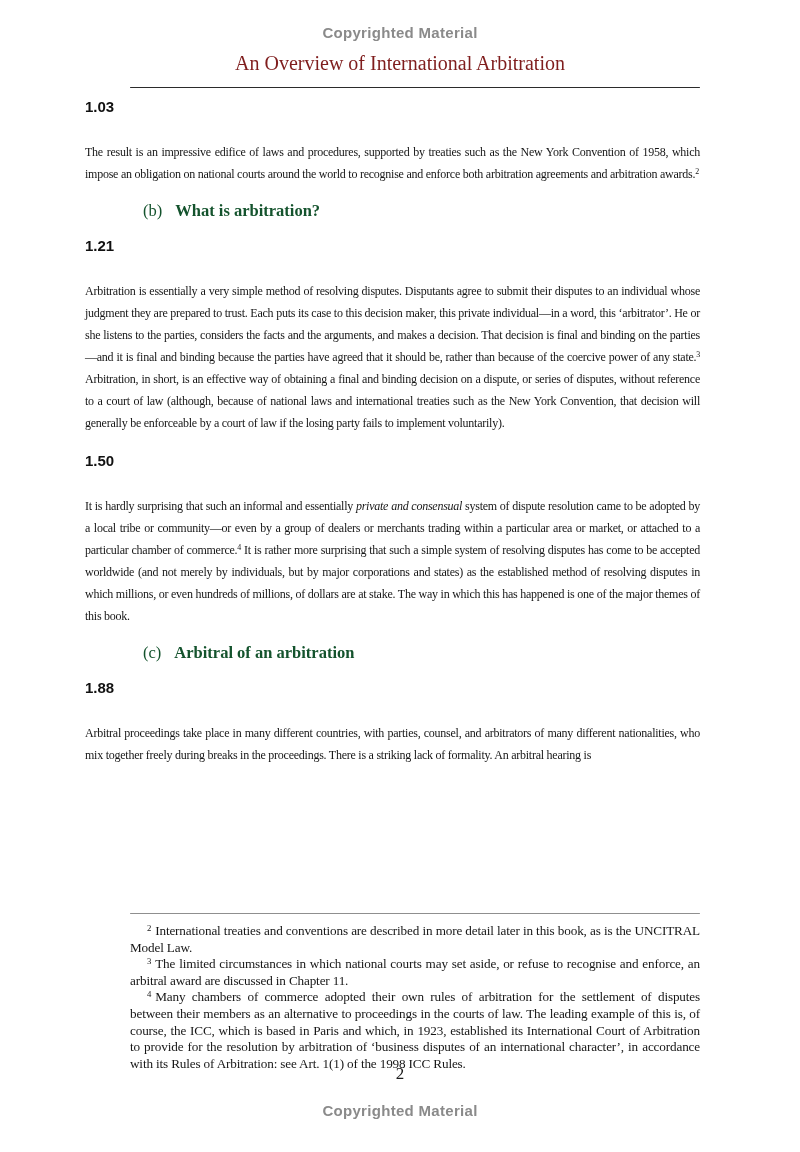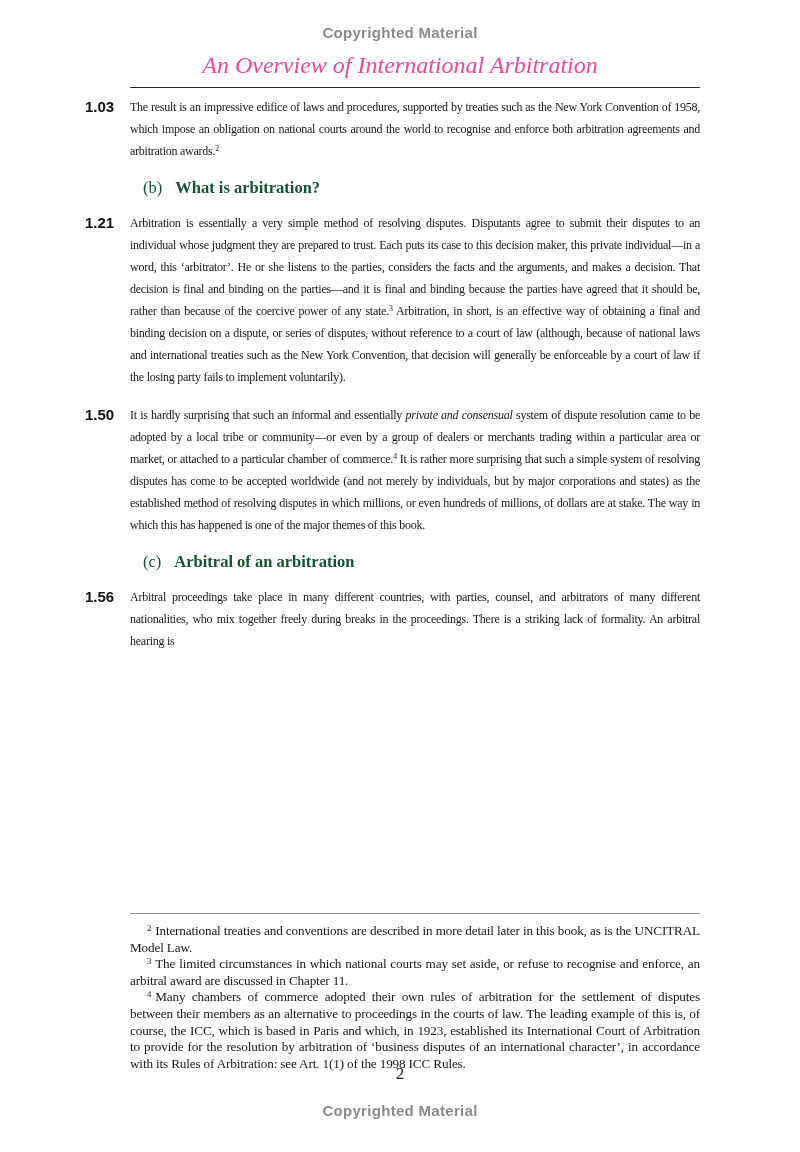--- a/index.html
+++ b/index.html
@@ -23,38 +23,37 @@
     letter-spacing: 0.3px;
     color: #8a8a8a;
   }
   .copyright.top { top: 24px; }
   .copyright.bottom { top: 1102px; }
   .running-head {
     position: absolute;
     top: 52px;
     left: 0; right: 0;
     text-align: center;
-    font-style: italic;
-    font-size: 24px;
-    color: #ec4899;
+    font-size: 20px;
+    color: #7f1d1d;
   }
   .head-rule {
     position: absolute;
     top: 87px;
     left: 130px;
     width: 570px;
     border-top: 1.5px solid #2b2b2b;
   }
   .content {
     position: absolute;
     top: 96px;
     left: 85px;
     width: 615px;
   }
-  .para { display: flex; margin: 0 0 16px 0; }
+  .para { display: flex; margin: 0 0 16px 0; flex-direction: column; }
   .pnum {
     flex: 0 0 45px;
     width: 45px;
     font-family: "Liberation Sans", sans-serif;
     font-weight: 700;
     font-size: 15px;
     color: #111111;
     padding-top: 2px;
   }
   .ptext {
@@ -129,21 +128,21 @@
       <div class="para">
         <div class="pnum">1.21</div>
         <div class="ptext"><span>Arbitration is essentially a very simple method of resolving disputes. Disputants agree to submit their disputes to an individual whose judgment they are prepared to trust. Each puts its case to this decision maker, this private individual—in a word, this ‘arbitrator’. He or she listens to the parties, considers the facts and the arguments, and makes a decision. That decision is final and binding on the parties—and it is final and binding because the parties have agreed that it should be, rather than because of the coercive power of any state.</span><sup>3</sup><span> Arbitration, in short, is an effective way of obtaining a final and binding decision on a dispute, or series of disputes, without reference to a court of law (although, because of national laws and international treaties such as the New York Convention, that decision will generally be enforceable by a court of law if the losing party fails to implement voluntarily).</span></div>
       </div>
       <div class="para">
         <div class="pnum">1.50</div>
         <div class="ptext"><span>It is hardly surprising that such an informal and essentially </span><i>private and consensual</i><span> system of dispute resolution came to be adopted by a local tribe or community—or even by a group of dealers or merchants trading within a particular area or market, or attached to a particular chamber of commerce.</span><sup>4</sup><span> It is rather more surprising that such a simple system of resolving disputes has come to be accepted worldwide (and not merely by individuals, but by major corporations and states) as the established method of resolving disputes in which millions, or even hundreds of millions, of dollars are at stake. The way in which this has happened is one of the major themes of this book.</span></div>
       </div>
       <div class="heading"><span class="hlabel">(c)</span><span class="htitle">Arbitral of an arbitration</span></div>
       <div class="para">
-        <div class="pnum">1.56</div>
+        <div class="pnum">1.88</div>
         <div class="ptext"><span>Arbitral proceedings take place in many different countries, with parties, counsel, and arbitrators of many different nationalities, who mix together freely during breaks in the proceedings. There is a striking lack of formality. An arbitral hearing is</span></div>
       </div>
     </div>
 
   <div class="footnotes">
     <div class="fn-rule"></div>
     <div>
         <div class="footnote"><sup>2</sup><span>International treaties and conventions are described in more detail later in this book, as is the UNCITRAL Model Law.</span></div>
         <div class="footnote"><sup>3</sup><span>The limited circumstances in which national courts may set aside, or refuse to recognise and enforce, an arbitral award are discussed in Chapter 11.</span></div>
         <div class="footnote"><sup>4</sup><span>Many chambers of commerce adopted their own rules of arbitration for the settlement of disputes between their members as an alternative to proceedings in the courts of law. The leading example of this is, of course, the ICC, which is based in Paris and which, in 1923, established its International Court of Arbitration to provide for the resolution by arbitration of ‘business disputes of an international character’, in accordance with its Rules of Arbitration: see Art. 1(1) of the 1998 ICC Rules.</span></div>

